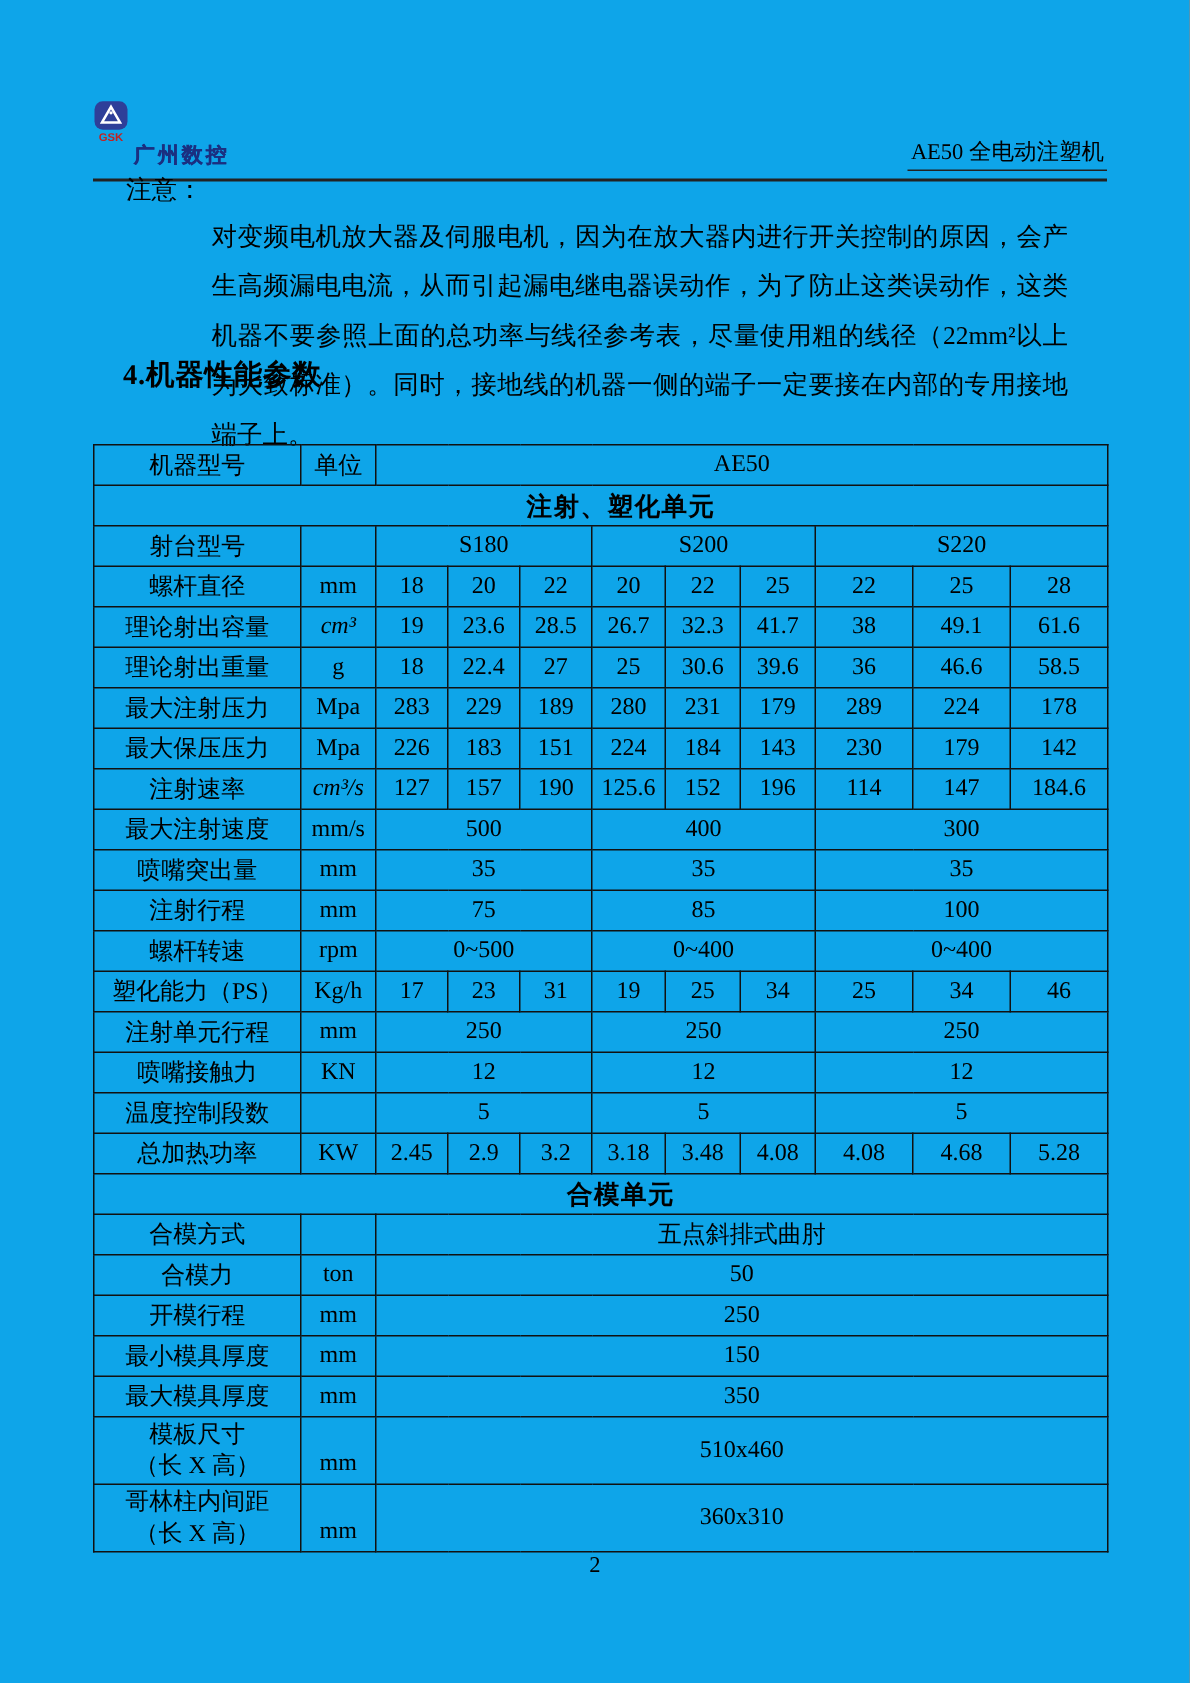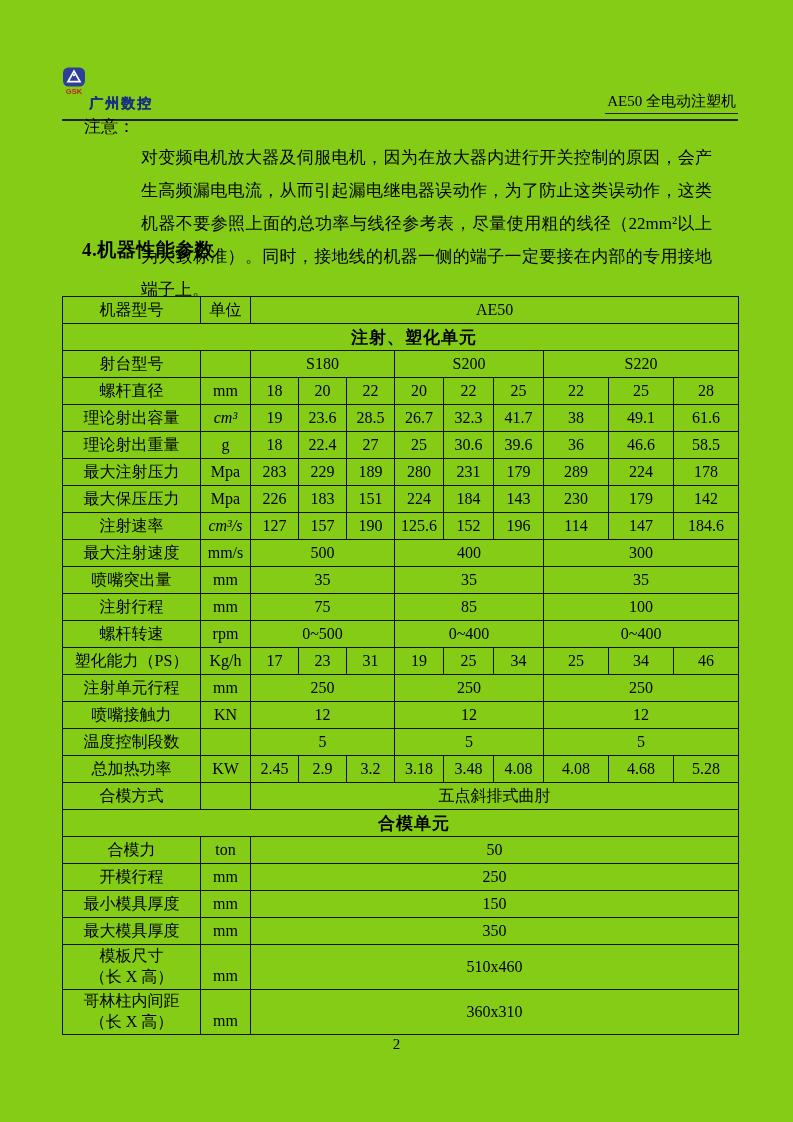--- a/index.html
+++ b/index.html
@@ -1,21 +1,21 @@
 <!DOCTYPE html>
 <html><head>
 <meta charset="utf-8">
 <style>
   * { margin:0; padding:0; box-sizing:border-box; }
   html,body { background:#888; }
   .page {
     position:relative;
     width:793px; height:1122px;
     margin:0 auto;
-    background:#84cc16;
+    background:#0ea5e9;
     font-family:"Liberation Serif","DejaVu Serif",serif;
     color:#1a1a1a;
     overflow:hidden;
   }
   
   .header {
     position:absolute; left:62px; top:48px; width:676px;
     display:flex; justify-content:space-between; align-items:flex-end;
     border-bottom:2px solid #222;
     padding-bottom:5px;
@@ -275,28 +275,28 @@
           <td class="val">2.9</td>
           <td class="val">3.2</td>
           <td class="val">3.18</td>
           <td class="val">3.48</td>
           <td class="val">4.08</td>
           <td class="val">4.08</td>
           <td class="val">4.68</td>
           <td class="val">5.28</td>
         </tr>
         <tr>
+          <td class="section" colspan="11">合模单元</td>
+        </tr>
+        <tr>
           <td class="label">合模方式</td>
           <td class="unit"></td>
           <td class="val" colspan="9">五点斜排式曲肘</td>
         </tr>
         <tr>
-          <td class="section" colspan="11">合模单元</td>
-        </tr>
-        <tr>
           <td class="label">合模力</td>
           <td class="unit">ton</td>
           <td class="val" colspan="9">50</td>
         </tr>
         <tr>
           <td class="label">开模行程</td>
           <td class="unit">mm</td>
           <td class="val" colspan="9">250</td>
         </tr>
         <tr>

